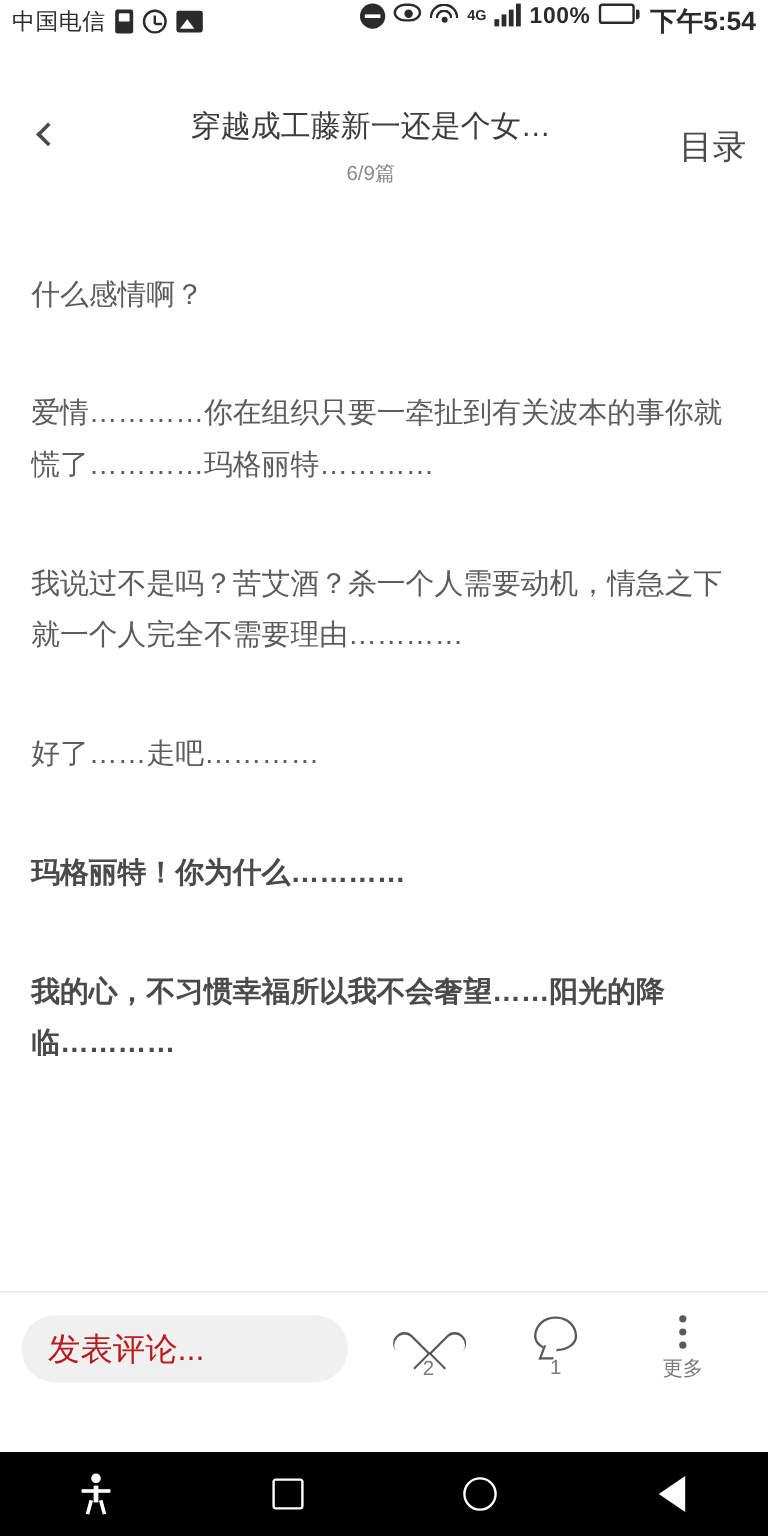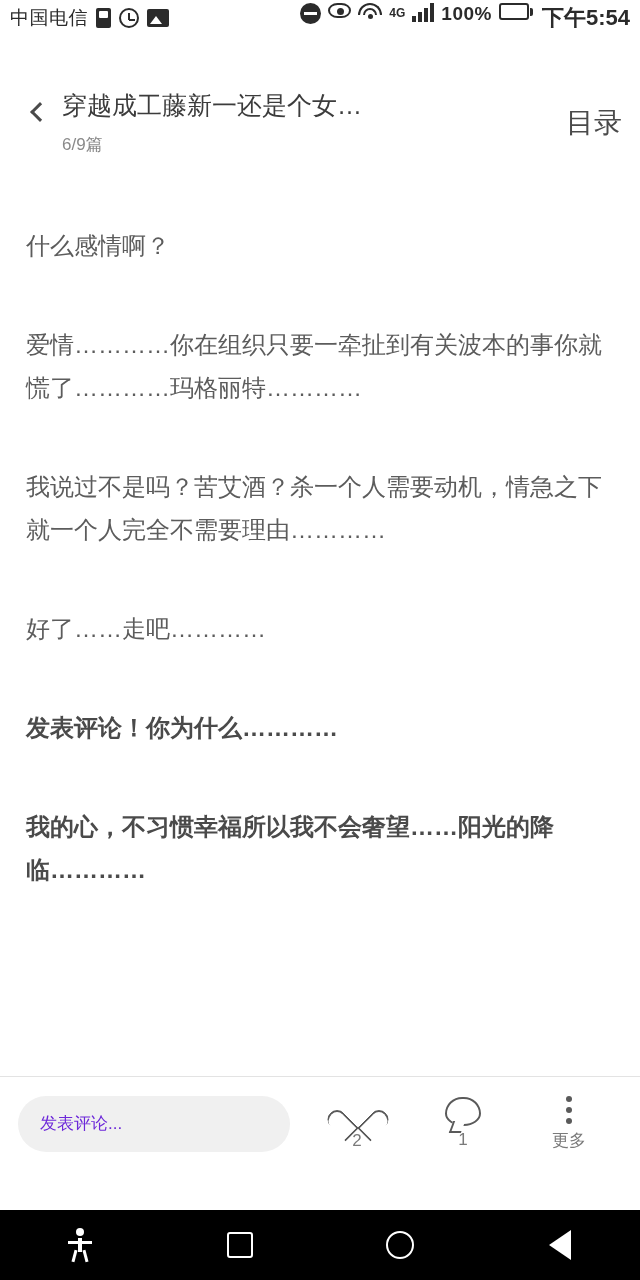--- a/index.html
+++ b/index.html
@@ -84,21 +84,21 @@
     margin-top: 8px;
   }
   .chev {
     width: 14px; height: 14px;
     border-left: 3px solid #4a4a4a;
     border-bottom: 3px solid #4a4a4a;
     transform: rotate(45deg);
   }
   .title-wrap {
     flex: 1;
-    text-align: left;
+    text-align: center;
     padding-top: 6px;
     overflow: hidden;
   }
   .doc-title {
     font-size: 25px;
     color: #3c3c3c;
     white-space: nowrap;
     overflow: hidden;
     text-overflow: ellipsis;
     line-height: 34px;
@@ -142,22 +142,22 @@
     background: #fff;
   }
   .comment-input {
     flex: 0 0 272px;
     height: 56px;
     border-radius: 28px;
     background: #f0f0f0;
     display: flex;
     align-items: center;
     padding: 0 22px;
-    color: #6d28d9;
-    font-size: 17px;
+    color: #b91c1c;
+    font-size: 27px;
     text-align: right;
   }
   .actions {
     flex: 1;
     display: flex;
     align-items: center;
     justify-content: space-around;
     padding-left: 14px;
   }
   .action {
@@ -277,21 +277,21 @@
       <div class="doc-sub">6/9篇</div>
     </div>
     <div class="catalog-btn">目录</div>
   </div>
 
   <div class="article">
     <p class="para">什么感情啊？</p>
     <p class="para">爱情…………你在组织只要一牵扯到有关波本的事你就慌了…………玛格丽特…………</p>
     <p class="para">我说过不是吗？苦艾酒？杀一个人需要动机，情急之下就一个人完全不需要理由…………</p>
     <p class="para">好了……走吧…………</p>
-    <p class="para bold">发表评论！你为什么…………</p>
+    <p class="para bold">玛格丽特！你为什么…………</p>
     <p class="para bold">我的心，不习惯幸福所以我不会奢望……阳光的降临…………</p>
   </div>
 
   <div class="actionbar">
     <div class="comment-input">发表评论...</div>
     <div class="actions">
       <div class="action">
         <span class="heart"></span>
         <span class="lbl">2</span>
       </div>

